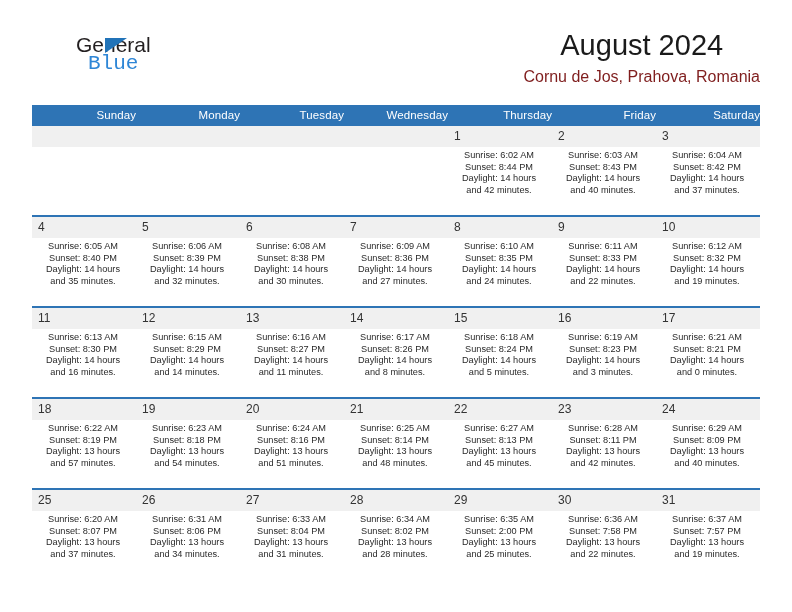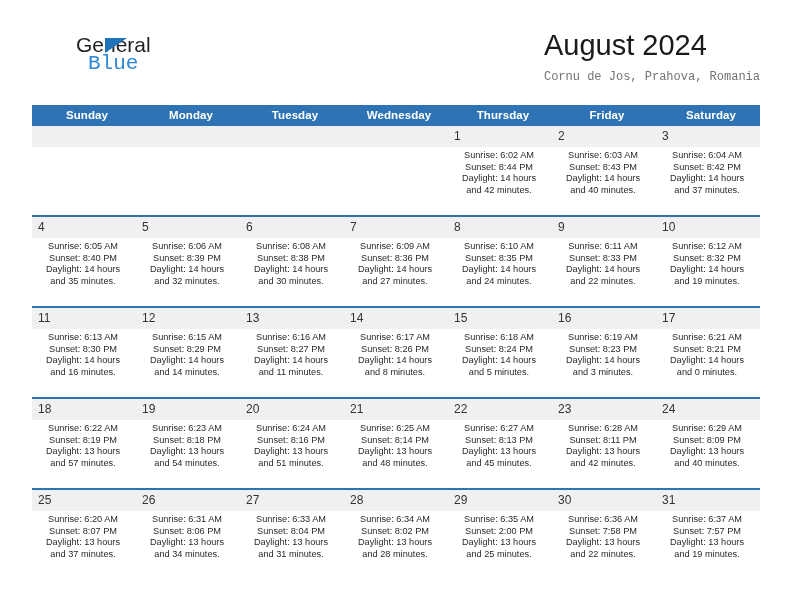--- a/index.html
+++ b/index.html
@@ -63,58 +63,57 @@
     top: 19px;
     font-size: 21px;
     color: #2e86d6;
     font-family: Liberation Mono, monospace;
     line-height: 22px;
   }
   .title-block {
     position: absolute;
     right: 0;
     top: 0;
-    text-align: left;
+    text-align: center;
   }
   .month-title {
     font-size: 29px;
     color: #1a1a1a;
     line-height: 34px;
     white-space: nowrap;
     font-weight: normal;
   }
   .location {
-    font-size: 12px;
-    color: #737373;
+    font-size: 16px;
+    color: #7f1d1d;
     line-height: 20px;
     margin-top: 5px;
     white-space: nowrap;
-    font-family: Liberation Mono, monospace;
   }
 
   
   .calendar {
     position: absolute;
     left: 32px;
     top: 105px;
     width: 728px;
   }
   table.cal {
     border-collapse: collapse;
     table-layout: fixed;
     width: 728px;
   }
   table.cal col { width: 104px; }
 
   thead th.dow {
     background: #2e74b5;
     color: #ffffff;
     font-size: 11.5px;
-    font-weight: bold;
-    text-align: center;
+    font-weight: normal;
+    text-align: right;
     padding: 4px 0 5px 6px;
     height: 12px;
     letter-spacing: 0.1px;
   }
 
   tr.dates td {
     background: #f0f0f0;
     font-size: 12px;
     color: #333333;
     text-align: left;

